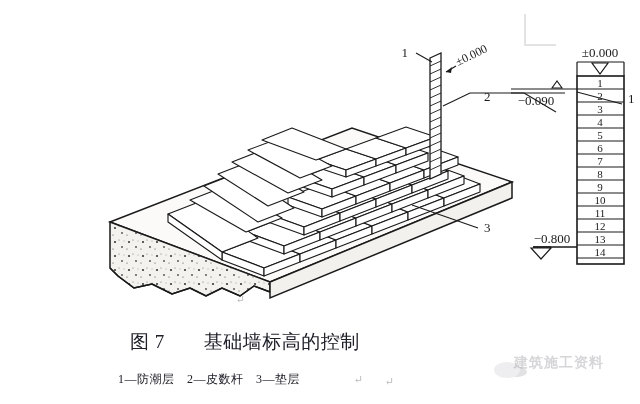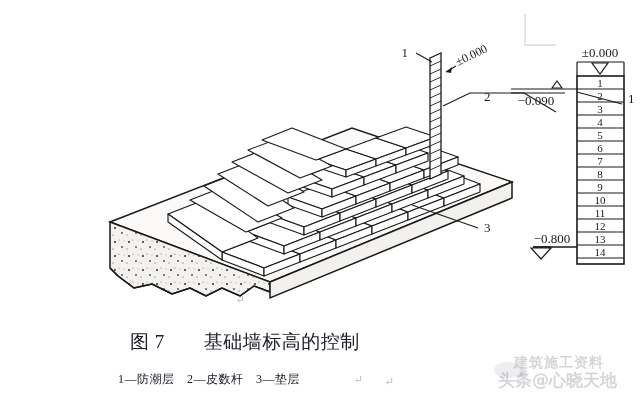--- a/index.html
+++ b/index.html
@@ -348,16 +348,15 @@
   <div class="cap" id="caption-legend">1—防潮层　2—皮数杆　3—垫层</div>
 
   <span class="pilcrow" id="pilcrow-mid">↵</span>
   <span class="pilcrow" id="pilcrow-cap">↵</span>
   <span class="pilcrow" id="pilcrow-leg">↵</span>
   <span class="pilcrow" id="pilcrow-leg2">↵</span>
 
   <div id="watermark">
     <div id="wm-cloud"></div>
     <div class="wm-line" id="wm-top">建筑施工资料</div>
-    <div class="wm-line" id="wm-bottom">头条@心晓天地</div>
   </div>
 
 </div>
 
 </body></html>

